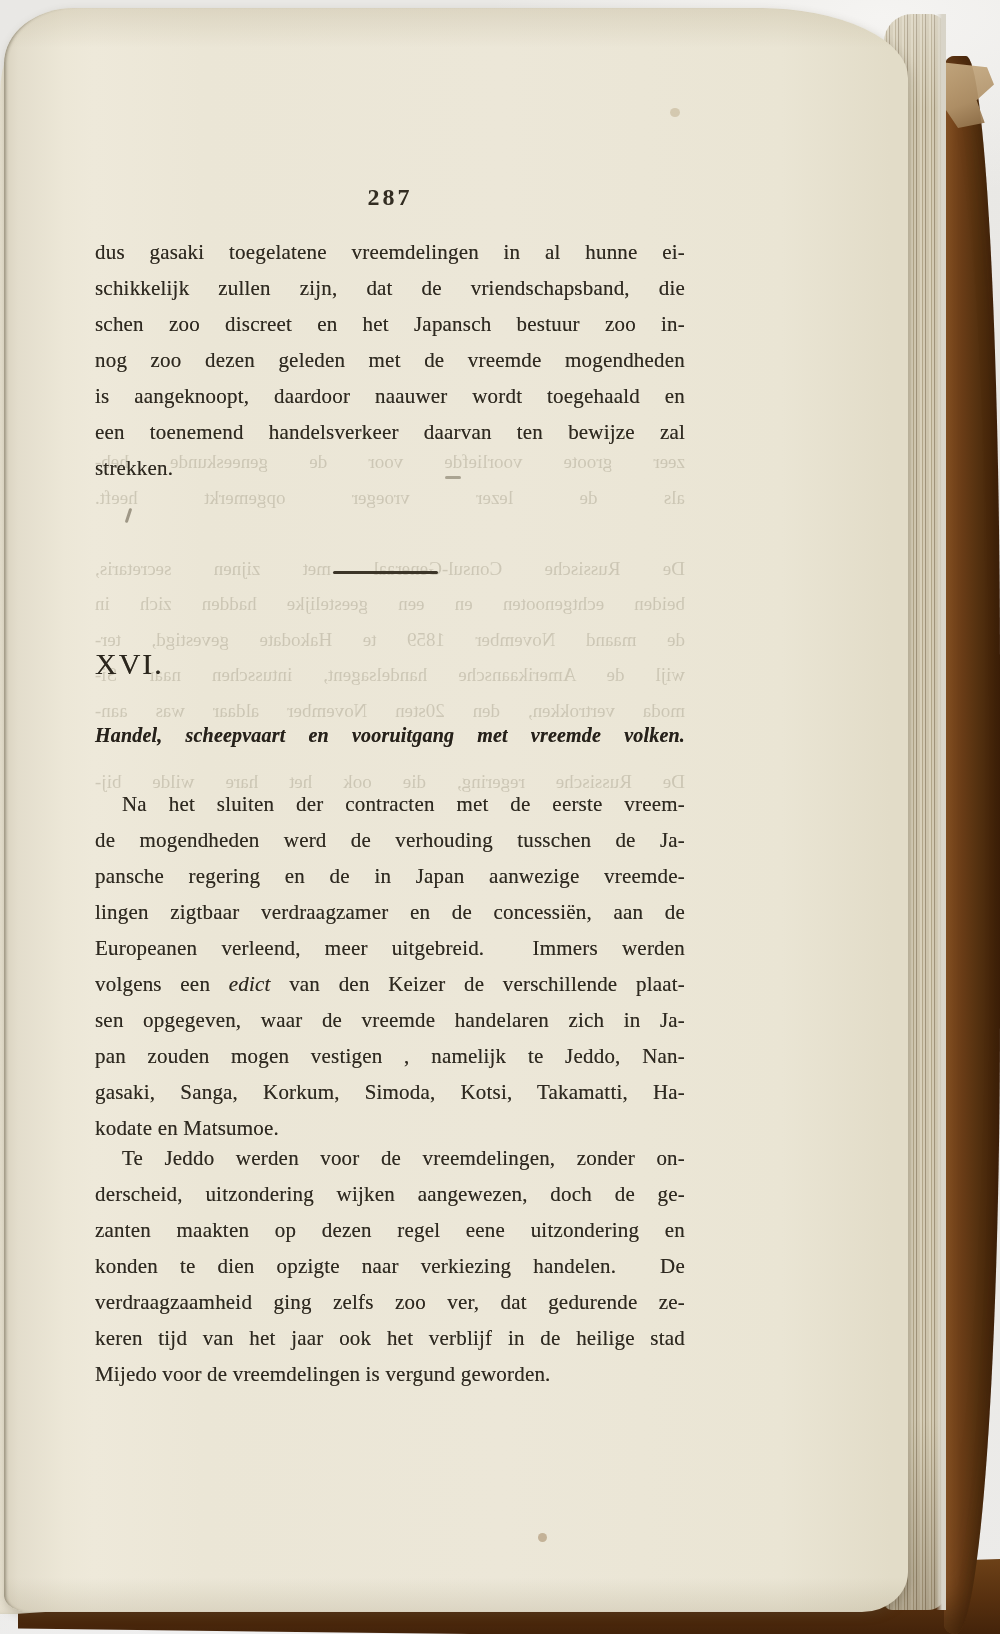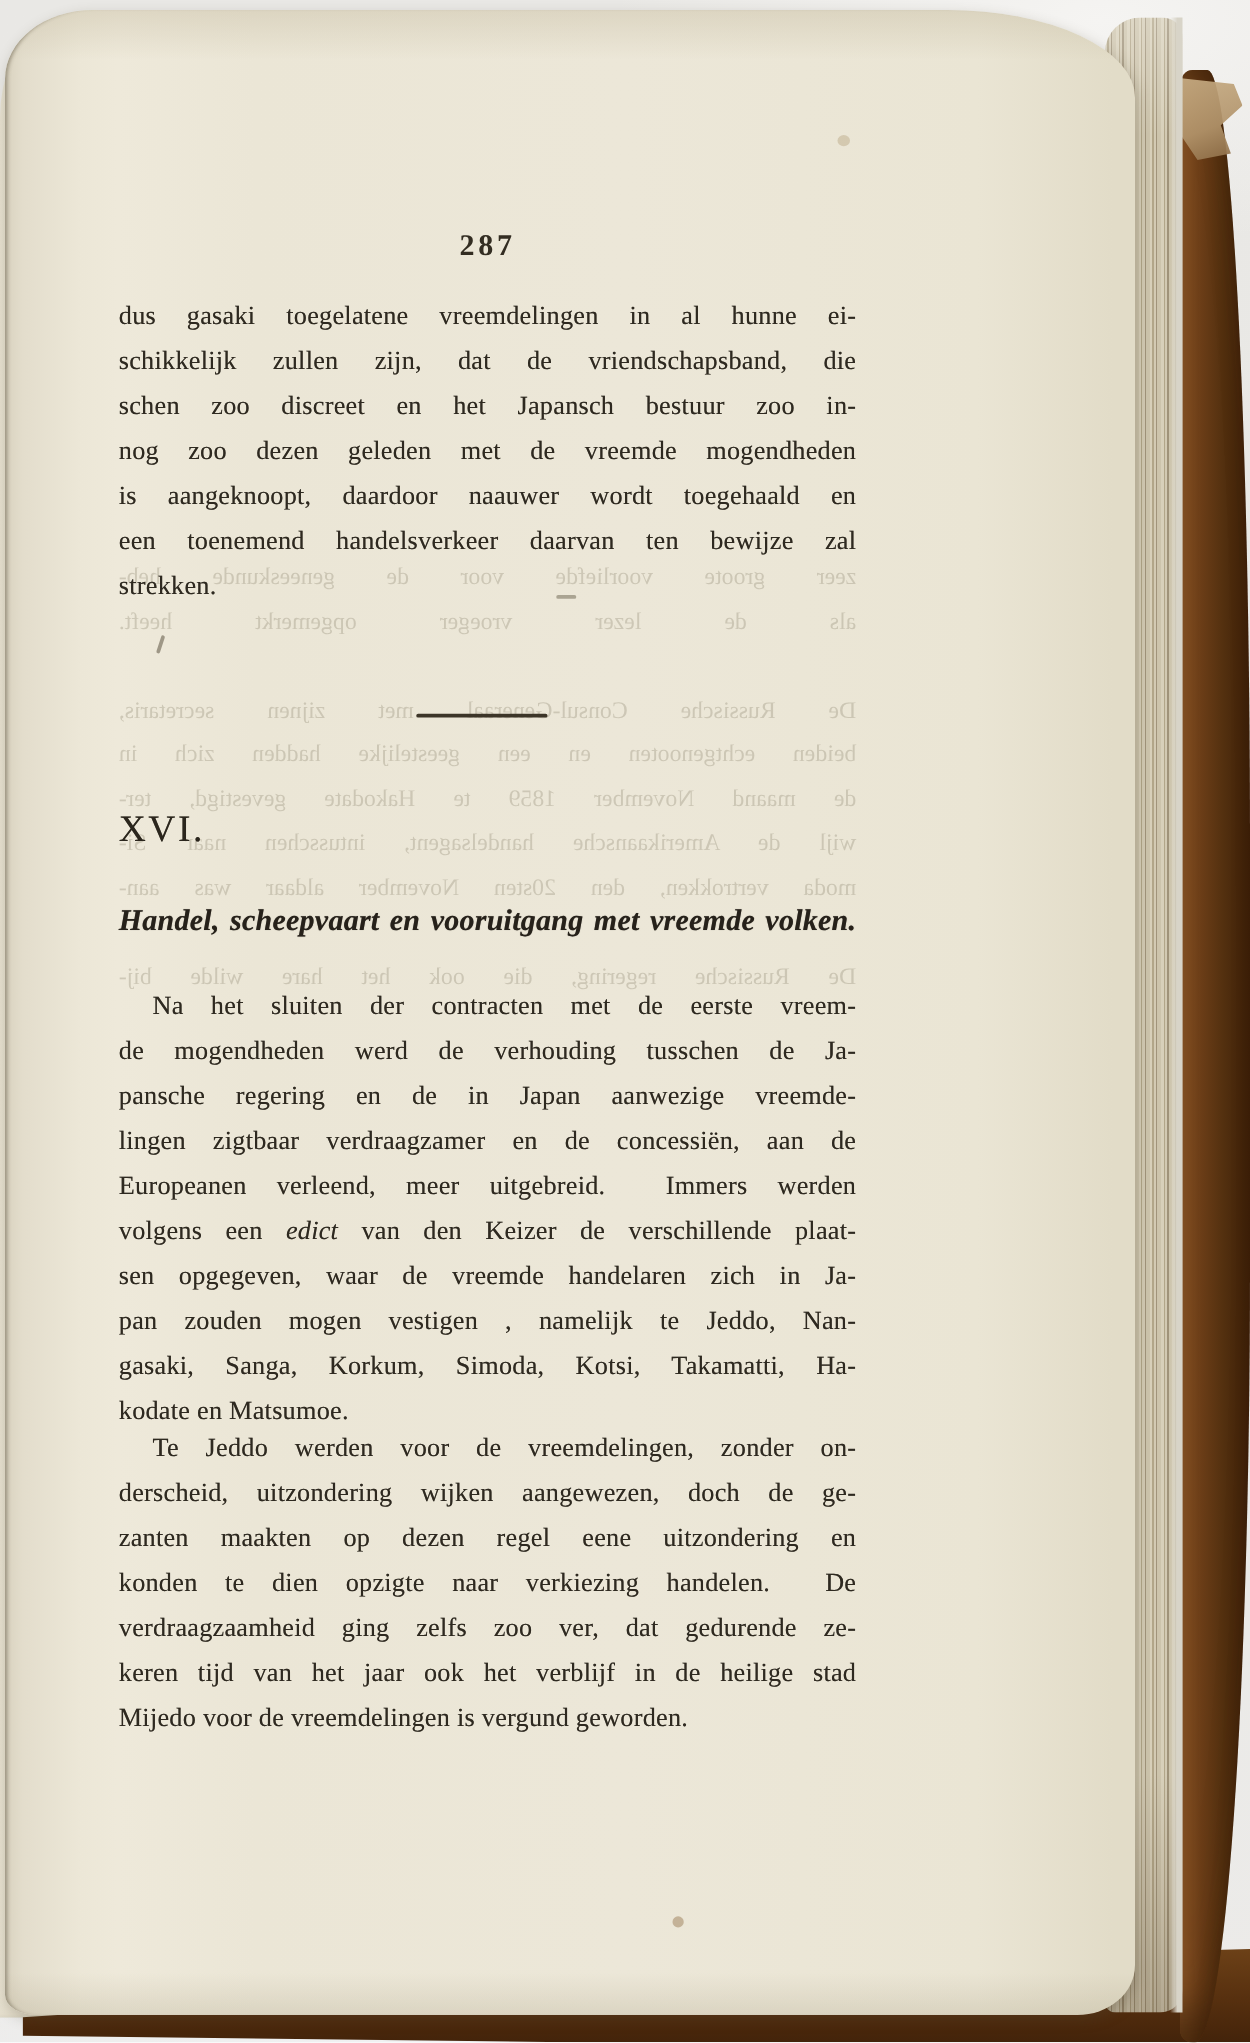--- a/index.html
+++ b/index.html
@@ -60,21 +60,21 @@
   .line{text-align:justify;text-align-last:justify;height:36px;white-space:pre;}
   .line.last{text-align-last:left;}
   .line.indent{text-indent:27px;}
   .line .it{font-style:italic;}
 
   .rule{position:absolute;left:329px;top:563px;width:105px;height:3px;
     background:#3c3528;border-radius:2px;}
 
   .chapter-number{top:639px;text-align:left;font-size:30px;letter-spacing:2px;
     color:#2b261d;text-shadow:0 0 .5px rgba(43,38,29,.6);}
-  .chapter-title{top:716px;font-size:24px;font-weight:700;font-style:italic;
+  .chapter-title{top:716px;font-size:20px;font-weight:700;font-style:italic;
     text-align:justify;text-align-last:justify;color:#26211a;letter-spacing:.2px;
     text-shadow:0 0 .6px rgba(38,33,26,.6);}
 
   
   .ghost{top:436px;opacity:.32;filter:blur(.5px);color:#8d8670;pointer-events:none;}
   .ghost .gline{transform:scaleX(-1);height:35.5px;line-height:35.5px;font-size:19px;
     text-align:justify;text-align-last:justify;white-space:pre;}
 
   
   .blemish{position:absolute;border-radius:50%;}

